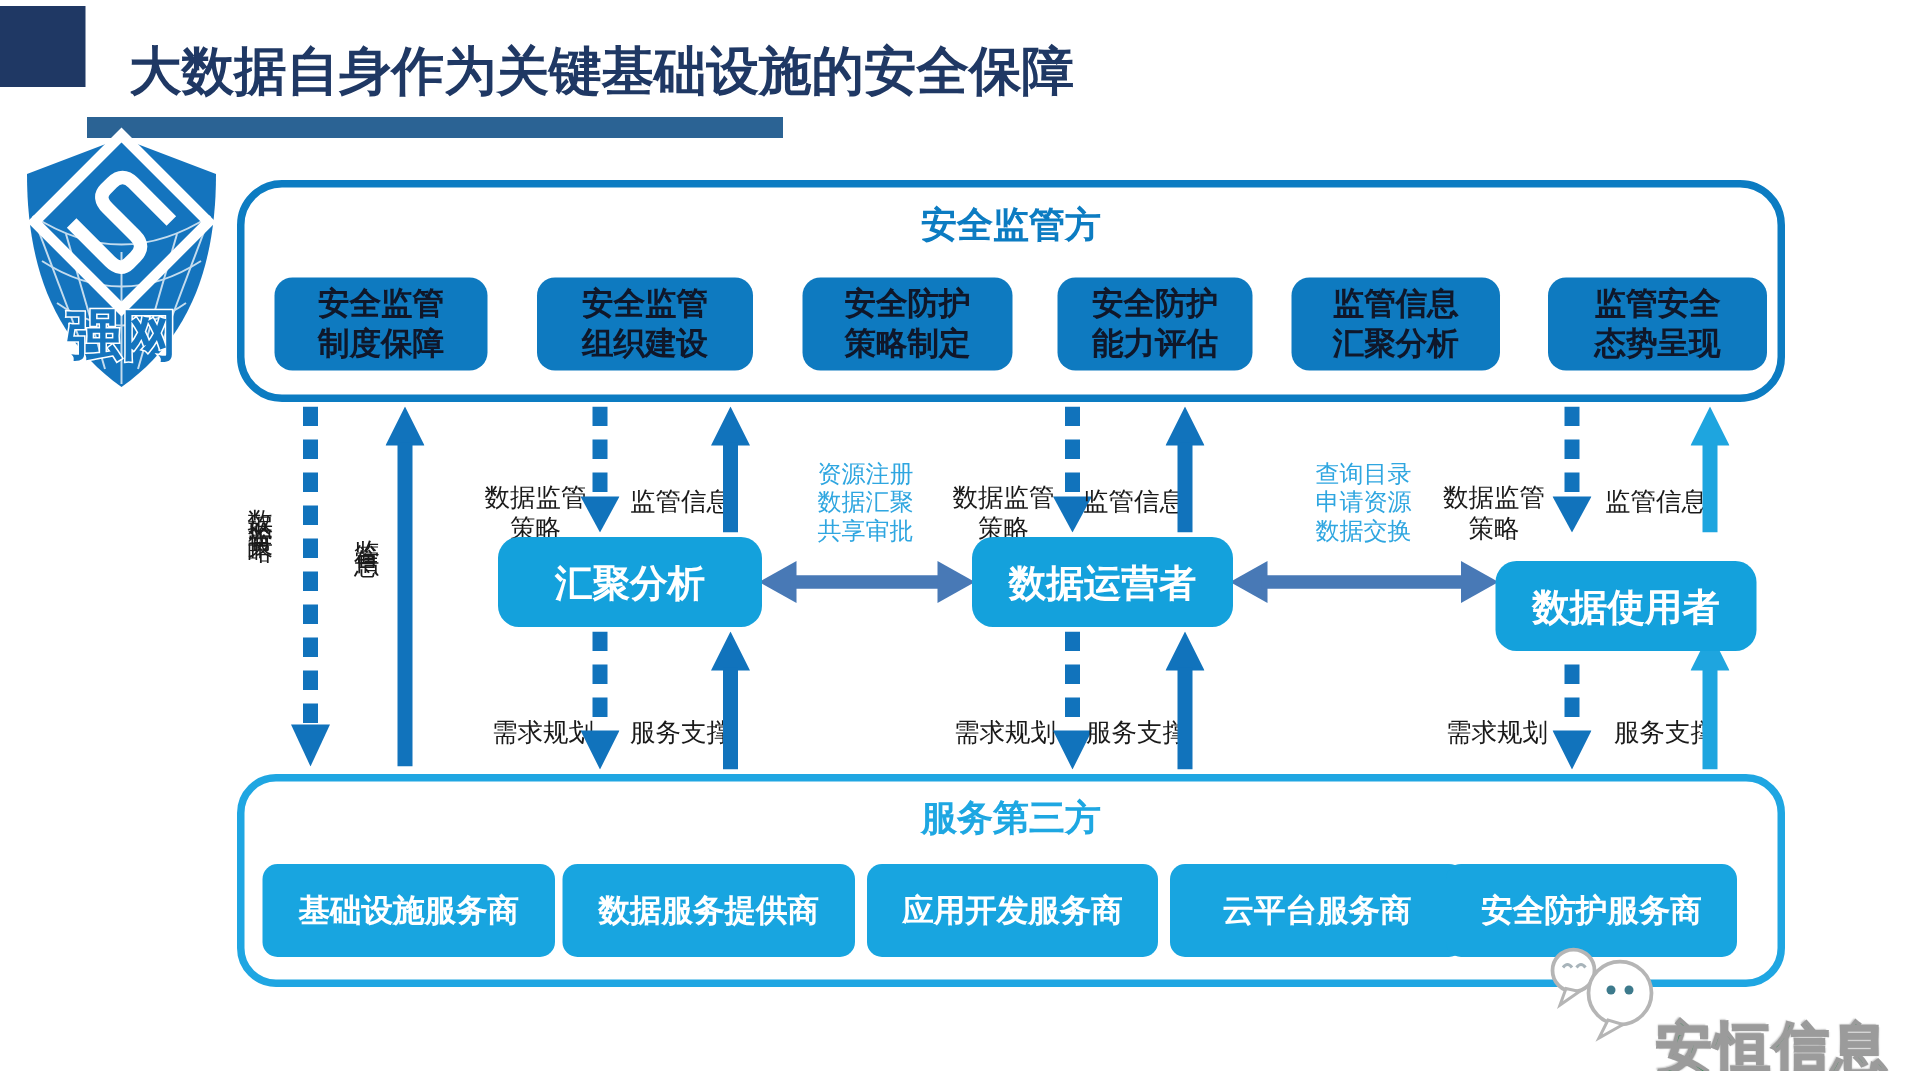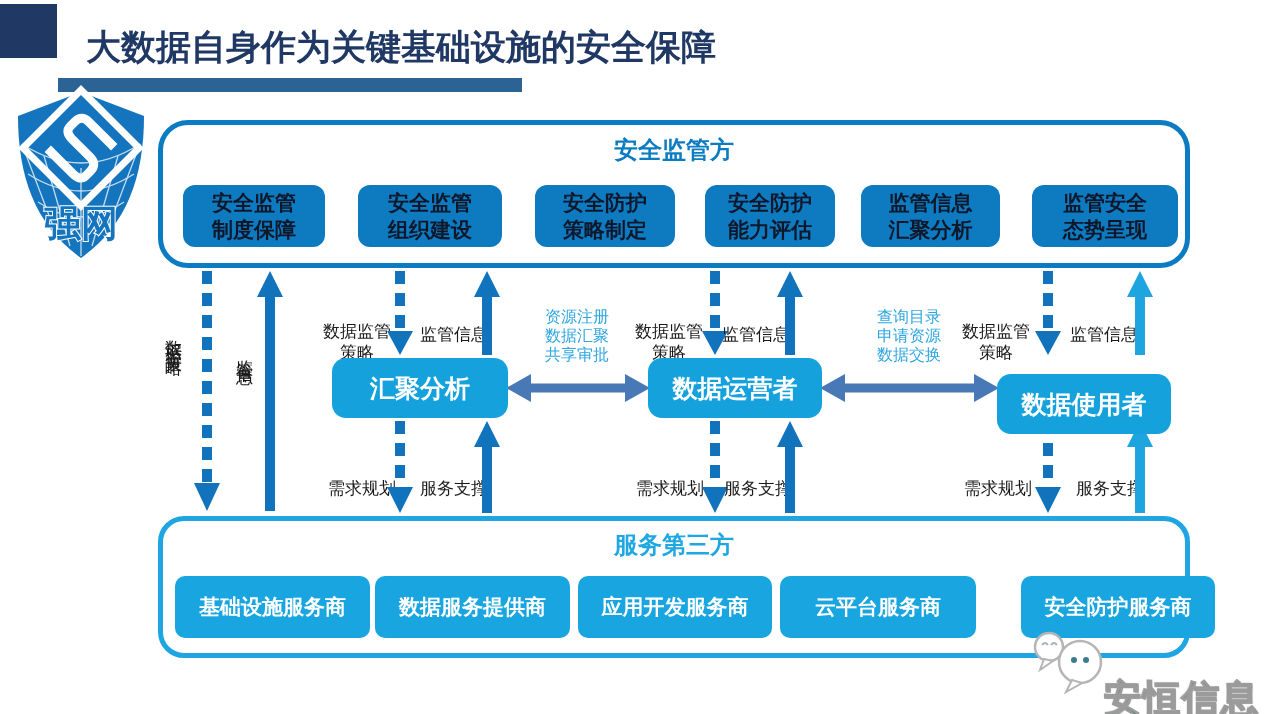--- a/index.html
+++ b/index.html
@@ -204,21 +204,21 @@
   <div class="abs xlabel pre" style="left:849px; top:307px; width:120px;">查询目录
 申请资源
 数据交换</div>
 
   <div class="abs tp-frame"></div>
   <div class="abs tp-title">服务第三方</div>
   <div class="abs tp-box" style="left:375px; width:195px;">数据服务提供商</div>
   <div class="abs tp-box" style="left:175px; width:195px;">基础设施服务商</div>
   <div class="abs tp-box" style="left:780px; width:196px;">云平台服务商</div>
   <div class="abs tp-box" style="left:578px; width:194px;">应用开发服务商</div>
-  <div class="abs tp-box" style="left:1021px; width:194px;">安全防护服务商</div>
+  <div class="abs tp-box" style="left:964px; width:194px;">安全防护服务商</div>
 
   <svg class="arrow wm-bubbles" style="left:1032px; top:628px;" width="80" height="72">
     <circle cx="17" cy="19" r="14" fill="#ffffff" stroke="#b5b5b5" stroke-width="2.5"></circle>
     <path d="M12 31 L8 42 L21 33 Z" fill="#ffffff" stroke="#b5b5b5" stroke-width="2"></path>
     <path d="M10 17 q3 -4 6 0" stroke="#a8b4ba" stroke-width="2" fill="none"></path>
     <path d="M19 17 q3 -4 6 0" stroke="#a8b4ba" stroke-width="2" fill="none"></path>
     <circle cx="48" cy="34" r="21" fill="#ffffff" stroke="#b5b5b5" stroke-width="2.5"></circle>
     <path d="M40 52 L34 64 L50 55 Z" fill="#ffffff" stroke="#b5b5b5" stroke-width="2"></path>
     <circle cx="42" cy="32" r="3" fill="#3d7a8c"></circle>
     <circle cx="54" cy="32" r="3" fill="#3d7a8c"></circle>

